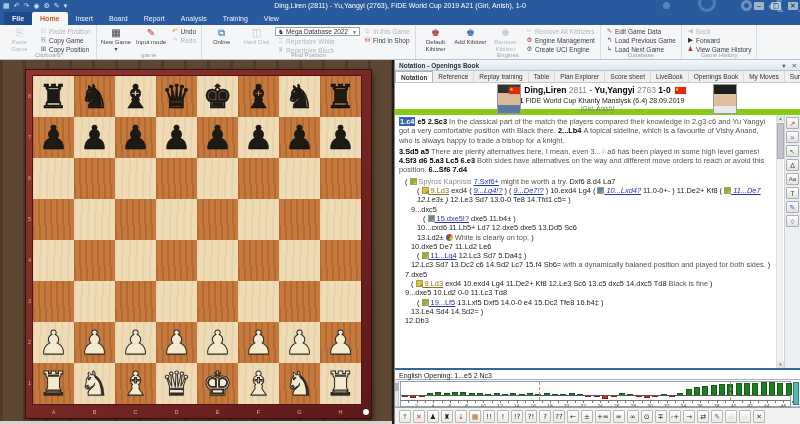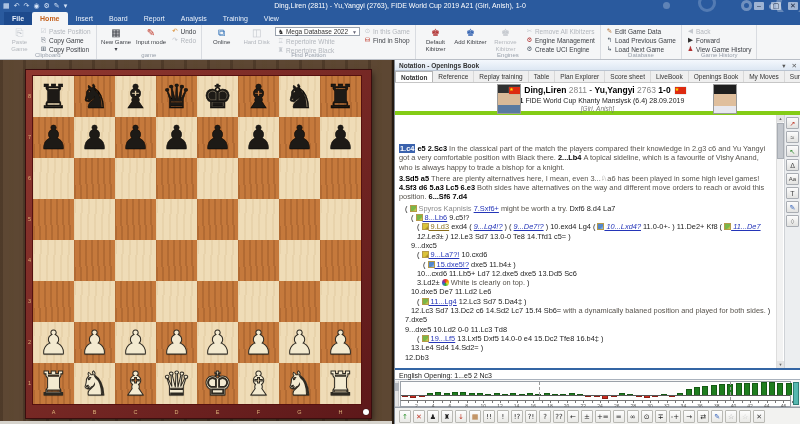--- a/index.html
+++ b/index.html
@@ -65,34 +65,34 @@
 
   
   .right-panel{position:absolute;left:394px;top:0;width:406px;height:364px;background:#fff;border-left:1px solid #808892;}
   .phead{position:absolute;left:0;top:0;width:100%;height:11px;background:linear-gradient(#f4f8fd,#dde7f3);border-bottom:1px solid #b9c3d0;font-size:6.5px;color:#333;line-height:11px;padding-left:4px;font-weight:bold;}
   .phead .pctl{position:absolute;right:3px;top:0;display:flex;gap:6px;font-weight:normal;color:#555;}
   .ptabs{position:absolute;left:0;top:11px;width:100%;height:12px;background:#efefef;border-bottom:1px solid #c6c6c6;display:flex;}
   .ptab{font-size:6.5px;color:#333;line-height:11px;padding:0 5px;border-right:1px solid #d8d8d8;white-space:nowrap;}
   .ptab.active{background:#fff;border-top:1px solid #b4b4b4;border-right:1px solid #b4b4b4;border-left:1px solid #b4b4b4;font-weight:bold;}
 
   
-  .ghead{position:absolute;left:0;top:23px;width:100%;height:32px;background:#fff;border-bottom:4px solid #84cc16;text-align:center;}
+  .ghead{position:absolute;left:0;top:23px;width:100%;height:32px;background:#fff;border-bottom:6px solid #84cc16;text-align:center;}
   .ghead .l1{font-size:8.5px;line-height:11px;margin-top:2px;}
   .ghead .elo{color:#888;font-weight:normal;}
   .ghead .l2{font-size:7px;line-height:9px;color:#222;}
   .ghead .l3{font-size:6.5px;line-height:8px;color:#777;font-style:italic;}
   .flag{display:inline-block;width:11px;height:7px;background:#dd2a10;position:relative;vertical-align:-1px;margin:0 4px;box-shadow:0 0 1px #999;}
   .flag:before{content:"★";position:absolute;left:0px;top:-3px;font-size:5px;color:#ffde00;}
   .photo{position:absolute;top:1px;width:24px;height:30px;border:1px solid #9a9a9a;}
   .photo.pw{left:102px;background:linear-gradient(#303030 0 8px,#d9b997 8px 20px,#5a7aa0 20px 30px);}
   .photo.pb{left:318px;background:linear-gradient(#1e1e1e 0 9px,#e0bf9d 9px 21px,#e8e8ee 21px 30px);}
 
   
   .notation{position:absolute;left:0;top:55px;width:100%;height:253px;overflow:hidden;}
-  .ntext{position:absolute;left:0;top:0;right:24px;bottom:0;padding:2px 2px 0 4px;overflow:hidden;font-size:7.4px;line-height:9.3px;color:#222;margin-top:27px;}
+  .ntext{position:absolute;left:0;top:0;right:24px;bottom:0;padding:2px 2px 0 4px;overflow:hidden;font-size:7.4px;line-height:9.3px;color:#222;}
   .nline{white-space:normal;}
   .nline.para{margin-bottom:2px;}
   .s-sel{font-weight:bold;color:#fff;background:#3a62ad;padding:0 1px;}
   .s-main{font-weight:bold;color:#000;}
   .s-cmt{color:#56524b;}
   .s-name{color:#8a8a8a;}
   .s-var{color:#222;}
   .s-vari{color:#222;font-style:italic;}
   .s-lnk{color:#2435b8;text-decoration:underline;}
   .s-lnkY{color:#8a6d1a;text-decoration:underline;}
@@ -502,31 +502,30 @@
         <div class="l1" id="playersLine"><span class="flag"></span><span style="font-weight: bold;">Ding,Liren</span><span class="elo"> 2811</span><span> - </span><span style="font-weight: bold;">Yu,Yangyi</span><span class="elo"> 2763</span><span style="font-weight: bold;"> 1-0</span><span class="flag"></span></div>
         <div class="l2" id="eventLine"><span style="font-weight: bold;">A21</span><span> FIDE World Cup Khanty Mansiysk (6.4)  28.09.2019</span></div>
         <div class="l3">[Giri, Anish]</div>
       </div>
 
       <div class="notation">
         <div class="ntext" id="ntext">
             <div class="nline para" style="margin-left: 0px;"><span class="s-sel">1.c4</span><span class="s-main"> e5 2.Sc3 </span><span class="s-cmt">In the classical part of the match the players compared their knowledge in 2.g3 c6 and Yu Yangyi got a very comfortable position with Black there. </span><span class="s-main">2...Lb4 </span><span class="s-cmt">A topical sideline, which is a favourite of Vishy Anand, who is always happy to trade a bishop for a knight.</span></div>
             <div class="nline para" style="margin-left: 0px;"><span class="s-main">3.Sd5 a5 </span><span class="s-cmt">There are plenty alternatives here, I mean, even 3...♘a6 has been played in some high level games! </span><span class="s-main">4.Sf3 d6 5.a3 Lc5 6.e3 </span><span class="s-cmt">Both sides have alternatives on the way and different move orders to reach or avoid this position. </span><span class="s-main">6...Sf6 7.d4</span></div>
             <div class="nline" style="margin-left: 6px;"><span class="s-var">( </span><span class="icon-sq g"></span><span class="s-name"> Spyros Kapnisis </span><span class="s-lnk">7.Sxf6+</span><span class="s-cmt"> might be worth a try. </span><span class="s-var">Dxf6 8.d4 La7</span></div>
-            <div class="nline" style="margin-left: 12px;"><span class="s-var">( </span><span class="icon-sq g"></span><span class="s-lnk"> 8...Lb6</span><span class="s-var"> 9.c5!?</span></div>
             <div class="nline" style="margin-left: 18px;"><span class="s-var">( </span><span class="icon-sq y"></span><span class="s-lnkY"> 9.Ld3</span><span class="s-var"> exd4 ( </span><span class="s-lnki">9...Lg4!?</span><span class="s-var"> ) ( </span><span class="s-lnki">9...De7!?</span><span class="s-var"> ) 10.exd4 Lg4 ( </span><span class="icon-sq b"></span><span class="s-lnki"> 10...Lxd4?</span><span class="s-var"> 11.0-0+- ) 11.De2+ Kf8 ( </span><span class="icon-sq g"></span><span class="s-lnki"> 11...De7</span><span class="s-vari"> 12.Le3± ) </span><span class="s-var">12.Le3 Sd7 13.0-0 Te8 14.Tfd1 c5= )</span></div>
             <div class="nline" style="margin-left: 12px;"><span class="s-var">9...dxc5</span></div>
-            <div class="nline" style="margin-left: 18px;"><span class="s-var">( </span><span class="icon-sq y"></span><span class="s-lnk"> 9...La7?!</span><span class="s-var"> 10.cxd6</span></div>
             <div class="nline" style="margin-left: 24px;"><span class="s-var">( </span><span class="icon-sq b"></span><span class="s-lnk"> 15.dxe5!?</span><span class="s-var"> dxe5 11.b4± )</span></div>
             <div class="nline" style="margin-left: 18px;"><span class="s-var">10...cxd6 11.Lb5+ Ld7 12.dxe5 dxe5 13.Dd5 Sc6</span></div>
-            <div class="nline" style="margin-left: 18px;"><span class="s-var">3.Ld2± </span><span class="circ"></span><span class="s-cmt"> White is clearly on top. </span><span class="s-var">)</span></div>
+            <div class="nline" style="margin-left: 18px;"><span class="s-var">13.Ld2± </span><span class="circ"></span><span class="s-cmt"> White is clearly on top. </span><span class="s-var">)</span></div>
             <div class="nline" style="margin-left: 12px;"><span class="s-var">10.dxe5 De7 11.Ld2 Le6</span></div>
             <div class="nline" style="margin-left: 18px;"><span class="s-var">( </span><span class="icon-sq g"></span><span class="s-lnk"> 11...Lg4</span><span class="s-var"> 12.Lc3 Sd7 5.Da4‡ )</span></div>
             <div class="nline" style="margin-left: 12px;"><span class="s-var">12.Lc3 Sd7 13.Dc2 c6 14.Sd2 Lc7 15.f4 Sb6= </span><span class="s-cmt">with a dynamically balaned position and played for both sides. </span><span class="s-var">)</span></div>
             <div class="nline" style="margin-left: 6px;"><span class="s-var">7.dxe5</span></div>
+            <div class="nline" style="margin-left: 12px;"><span class="s-var">( </span><span class="icon-sq y"></span><span class="s-lnkY"> 9.Ld3</span><span class="s-var"> exd4 10.exd4 Lg4 11.De2+ Kf8 12.Le3 Sc6 13.c5 dxc5 14.dxc5 Td8 </span><span class="s-cmt">Black is fine </span><span class="s-var">)</span></div>
             <div class="nline" style="margin-left: 6px;"><span class="s-var">9...dxe5 10.Ld2 0-0 11.Lc3 Td8</span></div>
             <div class="nline" style="margin-left: 18px;"><span class="s-var">( </span><span class="icon-sq g"></span><span class="s-lnk"> 19...Lf5</span><span class="s-var"> 13.Lxf5 Dxf5 14.0-0 e4 15.Dc2 Tfe8 16.b4‡ )</span></div>
             <div class="nline" style="margin-left: 12px;"><span class="s-var">13.Le4 Sd4 14.Sd2= )</span></div>
             <div class="nline" style="margin-left: 6px;"><span class="s-var">12.Db3</span></div>
           </div>
         <div class="nscroll">
           <div class="arr up">▲</div>
           <div class="thumb"></div>
           <div class="arr dn">▼</div>
         </div>

